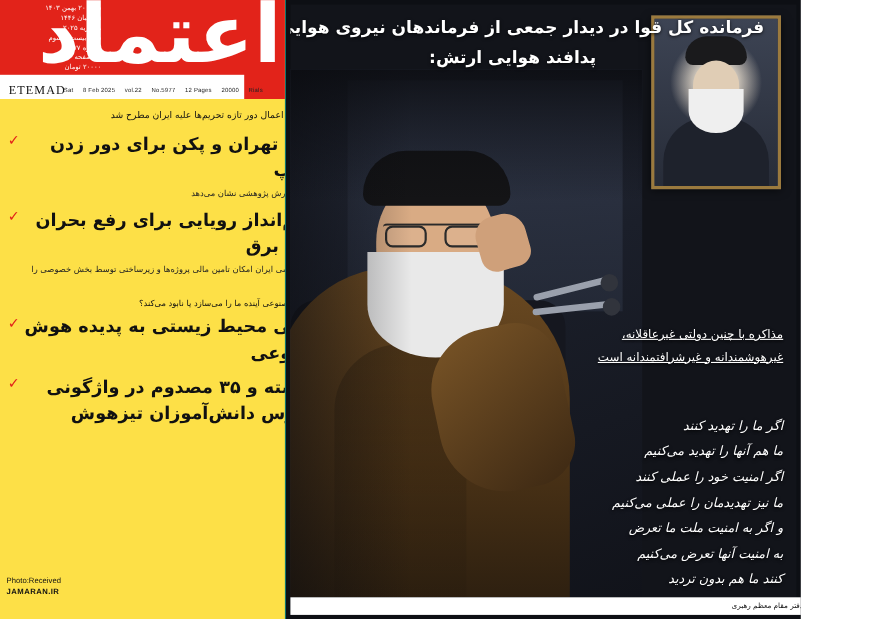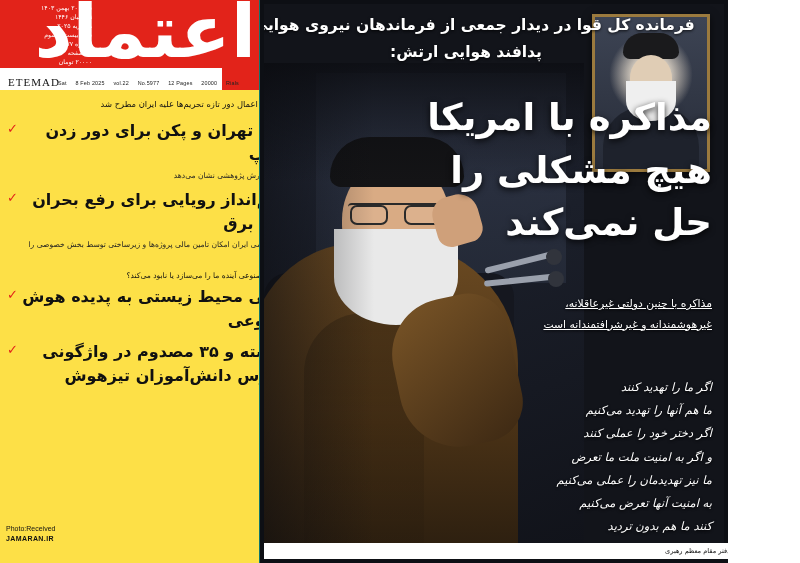--- a/index.html
+++ b/index.html
@@ -566,30 +566,29 @@
         <div class="portrait-inner">
           <div class="portrait-body"></div>
           <div class="portrait-turban"></div>
           <div class="portrait-face"></div>
           <div class="portrait-beard"></div>
         </div>
       </div>
 
       <div class="overline">فرمانده کل قوا در دیدار جمعی از فرماندهان نیروی هوایی و پدافند هوایی ارتش:</div>
 
-      <div class="headline">مذاکره با امریکا هیچ مشکلی را حل نمی‌کند</div>
 
       <div class="deck">مذاکره با چنین دولتی غیرعاقلانه، غیرهوشمندانه و غیرشرافتمندانه است</div>
 
       <div class="quote">
         <div>اگر ما را تهدید کنند</div>
         <div>ما هم آنها را تهدید می‌کنیم</div>
-        <div>اگر دختر خود را عملی کنند</div>
+        <div>اگر امنیت خود را عملی کنند</div>
+        <div>ما نیز تهدیدمان را عملی می‌کنیم</div>
         <div>و اگر به امنیت ملت ما تعرض</div>
-        <div>ما نیز تهدیدمان را عملی می‌کنیم</div>
         <div>به امنیت آنها تعرض می‌کنیم</div>
         <div>کنند ما هم بدون تردید</div>
       </div>
 
     </div>
 
     <div class="caption-bar">
       <span class="caption-flag"></span>
       <span>پایگاه اطلاع‌رسانی دفتر مقام معظم رهبری</span>
     </div>

